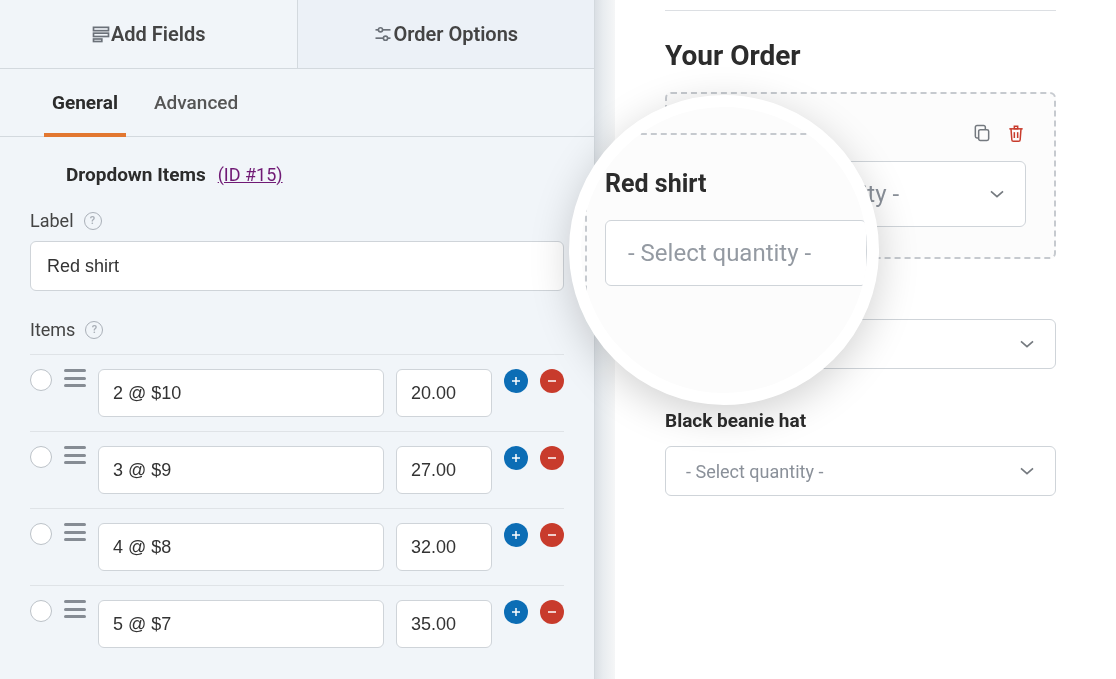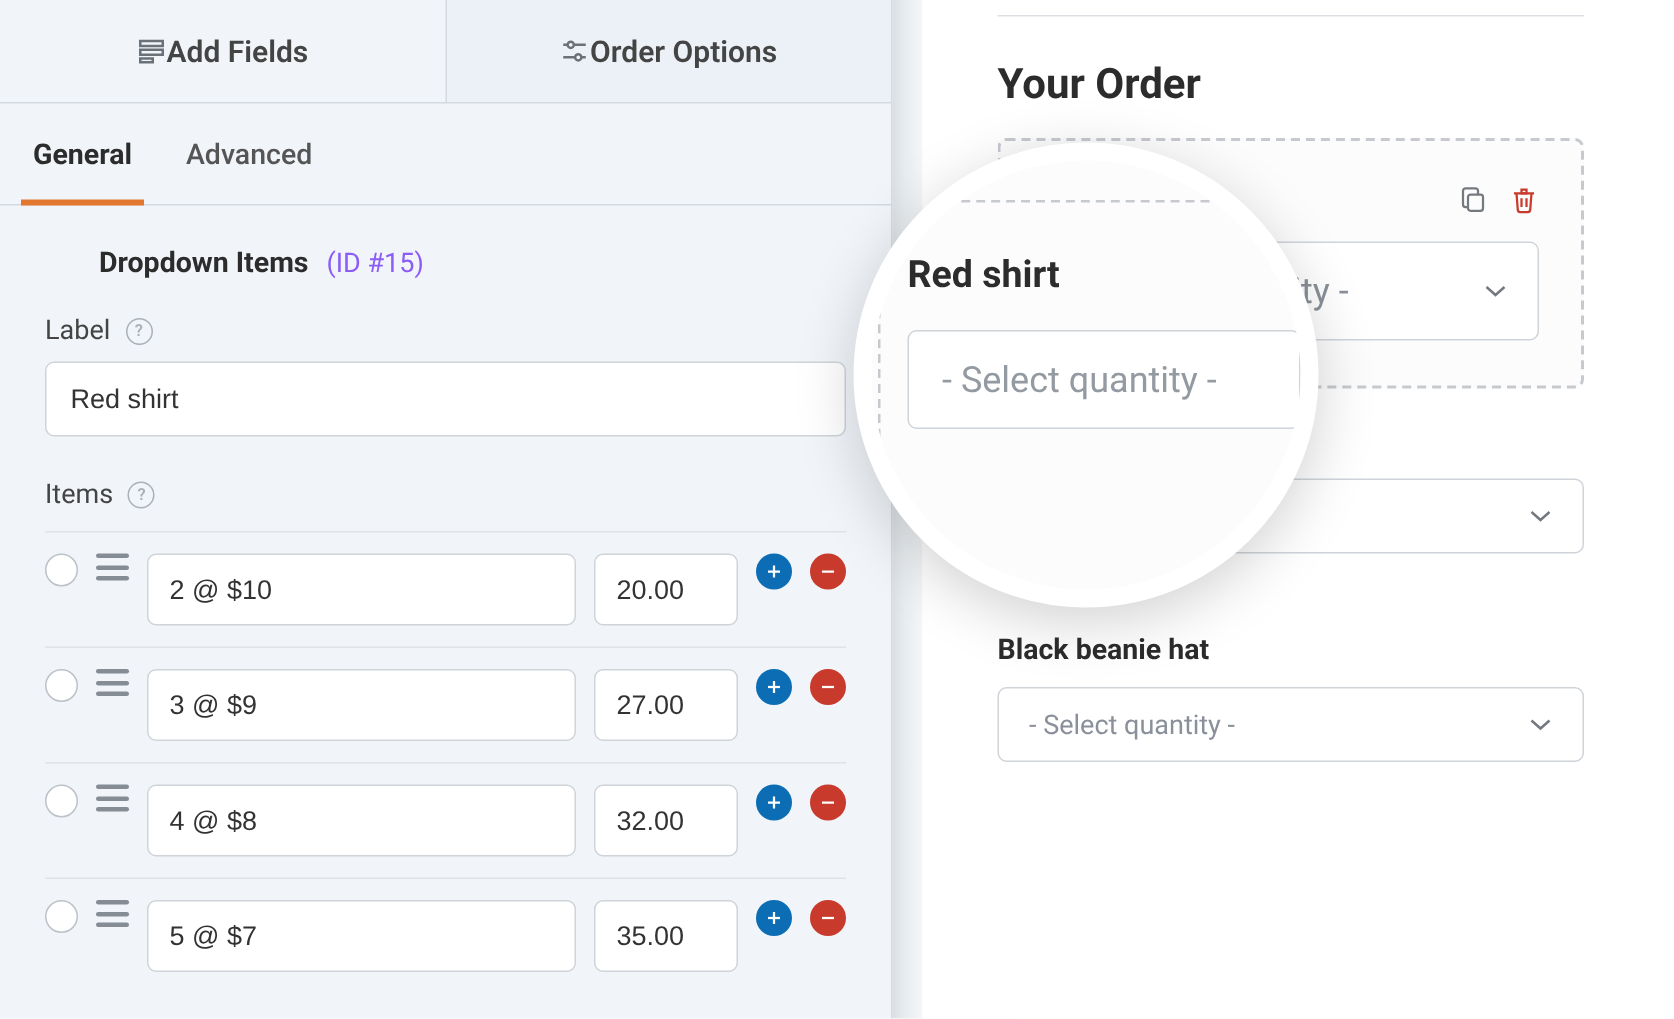--- a/index.html
+++ b/index.html
@@ -48,21 +48,21 @@
     .top-tab-icon {
       width: 20px;
       height: 20px;
       display: inline-flex;
       align-items: center;
       justify-content: center;
     }
     
     .sub-tabs {
       display: flex;
-      padding: 0 18px;
+      padding: 0 48px;
       gap: 28px;
       border-bottom: 1px solid #d3d9de;
     }
     .sub-tab {
       padding: 22px 4px;
       font-size: 19px;
       font-weight: 500;
       color: #555;
       cursor: pointer;
       position: relative;
@@ -91,21 +91,22 @@
       margin-bottom: 24px;
       margin-left: 36px;
     }
     .section-title {
       font-size: 19px;
       font-weight: 700;
       color: #2c2c2c;
     }
     .section-id {
       font-size: 18px;
-      color: #8b5cf6;
+      color: #701a75;
+      text-decoration: underline;
     }
     
     .form-label {
       font-size: 18px;
       color: #444;
       margin-bottom: 10px;
       display: flex;
       align-items: center;
       gap: 10px;
     }
@@ -289,21 +290,21 @@
     .quantity-select.large {
       font-size: 24px;
       height: 66px;
     }
     .chevron-down {
       width: 16px;
       height: 10px;
     }
     
     .plain-field {
-      margin-top: 52px;
+      margin-top: 40px;
     }
     .plain-field-label {
       font-size: 19px;
       font-weight: 700;
       color: #2c2c2c;
       margin-bottom: 14px;
     }
     .plain-field .quantity-select {
       height: 50px;
       font-size: 18px;

